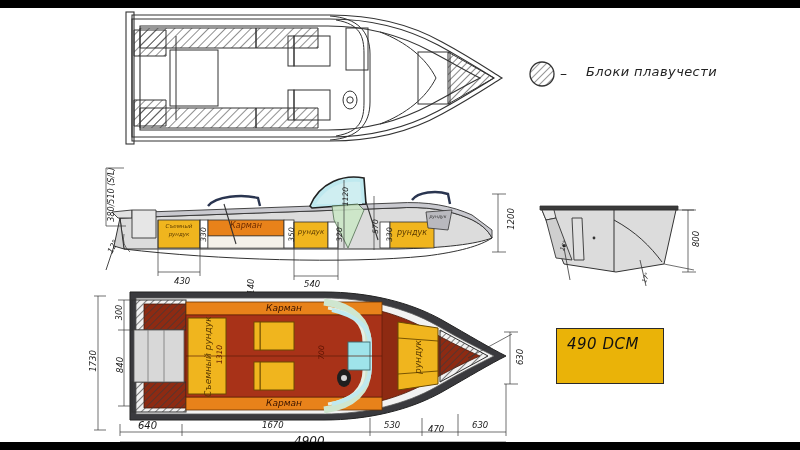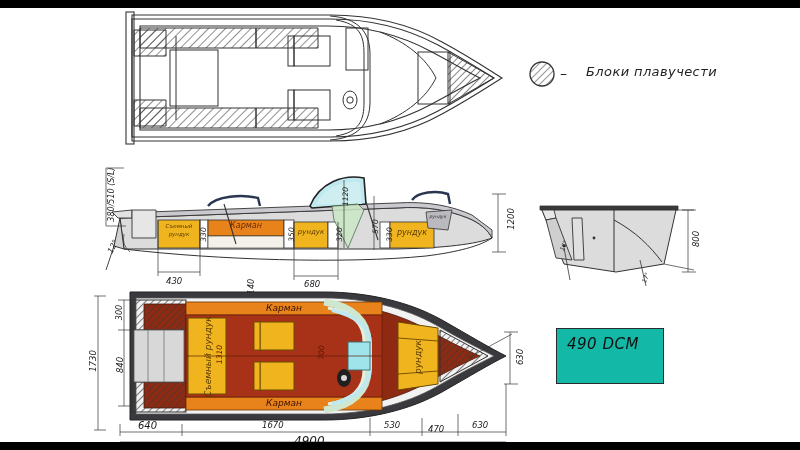--- a/index.html
+++ b/index.html
@@ -4,21 +4,21 @@
 <style>
   html,body{margin:0;padding:0;background:#000;}
   body{width:800px;height:450px;overflow:hidden;font-family:"DejaVu Sans",sans-serif;}
   #stage{position:relative;width:800px;height:450px;background:#000;}
   #sheet{position:absolute;left:0;top:8px;width:800px;height:434px;background:#fff;overflow:hidden;}
   .abs{position:absolute;}
   .dimtxt{font-family:"DejaVu Sans",sans-serif;font-style:italic;color:#1a1a1a;white-space:nowrap;}
   .lbl{font-family:"DejaVu Sans",sans-serif;font-style:italic;white-space:nowrap;}
   .vert{transform-origin:center center;}
   #legend-text{font-size:13px;font-style:italic;color:#232323;letter-spacing:.4px;text-align:center;}
-  #title-box{border:1.4px solid #2a2a2a;background:#14b8a6;}
+  #title-box{border:1.4px solid #2a2a2a;background:#eab308;}
   #title-box .t{font-size:15px;font-style:italic;color:#111;line-height:1.25;letter-spacing:.5px;}
   .blackbar{position:absolute;background:#000;}
 </style>
 </head>
 <body>
 
 <div id="stage">
 
   <div class="blackbar" style="left:0;top:0;width:800px;height:8px;"></div>
   <div class="blackbar" style="left:0;top:442px;width:800px;height:8px;"></div>
@@ -159,22 +159,22 @@
       </svg>
       <span class="abs dimtxt vert" style="left:-12px;top:30px;font-size:8px;transform:rotate(-90deg);">380/510 (S/L)</span>
       <span class="abs dimtxt" style="left:10px;top:82px;font-size:8px;transform:rotate(-62deg);">12°</span>
       <span class="abs dimtxt vert" style="left:100px;top:70px;font-size:7.5px;transform:rotate(-90deg);">330</span>
       <span class="abs dimtxt vert" style="left:188px;top:70px;font-size:7.5px;transform:rotate(-90deg);">350</span>
       <span class="abs dimtxt vert" style="left:236px;top:70px;font-size:7.5px;transform:rotate(-90deg);">320</span>
       <span class="abs dimtxt vert" style="left:240px;top:32px;font-size:7.5px;transform:rotate(-90deg);">1120</span>
       <span class="abs dimtxt vert" style="left:272px;top:62px;font-size:7.5px;transform:rotate(-90deg);">570</span>
       <span class="abs dimtxt vert" style="left:286px;top:70px;font-size:7.5px;transform:rotate(-90deg);">330</span>
       <span class="abs dimtxt vert" style="left:404px;top:54px;font-size:8.5px;transform:rotate(-90deg);">1200</span>
-      <span class="abs dimtxt" style="left:70px;top:116px;font-size:8.5px;">430</span>
-      <span class="abs dimtxt" style="left:208px;top:119px;font-size:8.5px;">680</span>
+      <span class="abs dimtxt" style="left:78px;top:116px;font-size:8.5px;">430</span>
+      <span class="abs dimtxt" style="left:208px;top:119px;font-size:8.5px;">540</span>
       <span class="abs dimtxt vert" style="left:148px;top:122px;font-size:8px;transform:rotate(-90deg);">140</span>
     </div>
 
     <div class="abs" style="left:536px;top:190px;width:190px;height:95px;">
       <svg width="190" height="95" viewBox="0 0 190 95">
         <path d="M4,8 L142,8 L142,12 L4,12 Z" fill="#3a3a3a" stroke="#333" stroke-width="0.8"></path>
         <path d="M6,12 L140,12 L128,66 L80,74 L28,66 Z" fill="#dcdcdc" stroke="#333" stroke-width="1"></path>
         <path d="M6,12 L18,12 L20,20 L10,22 Z" fill="#e8e8e8" stroke="#333" stroke-width="0.9"></path>
         <path d="M10,22 L20,20 L36,62 L20,60 Z" fill="#cfcfcf" stroke="#333" stroke-width="0.9"></path>
         <path d="M36,20 L46,20 L48,62 L38,62 Z" fill="#e0e0e0" stroke="#333" stroke-width="0.9"></path>

